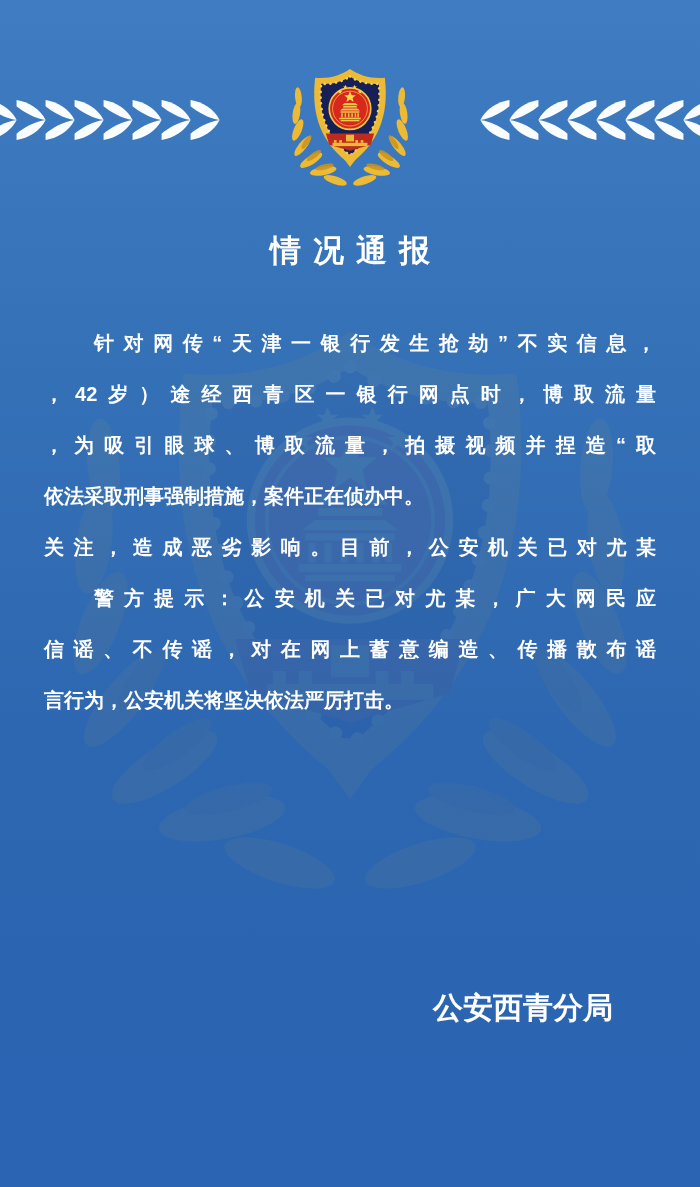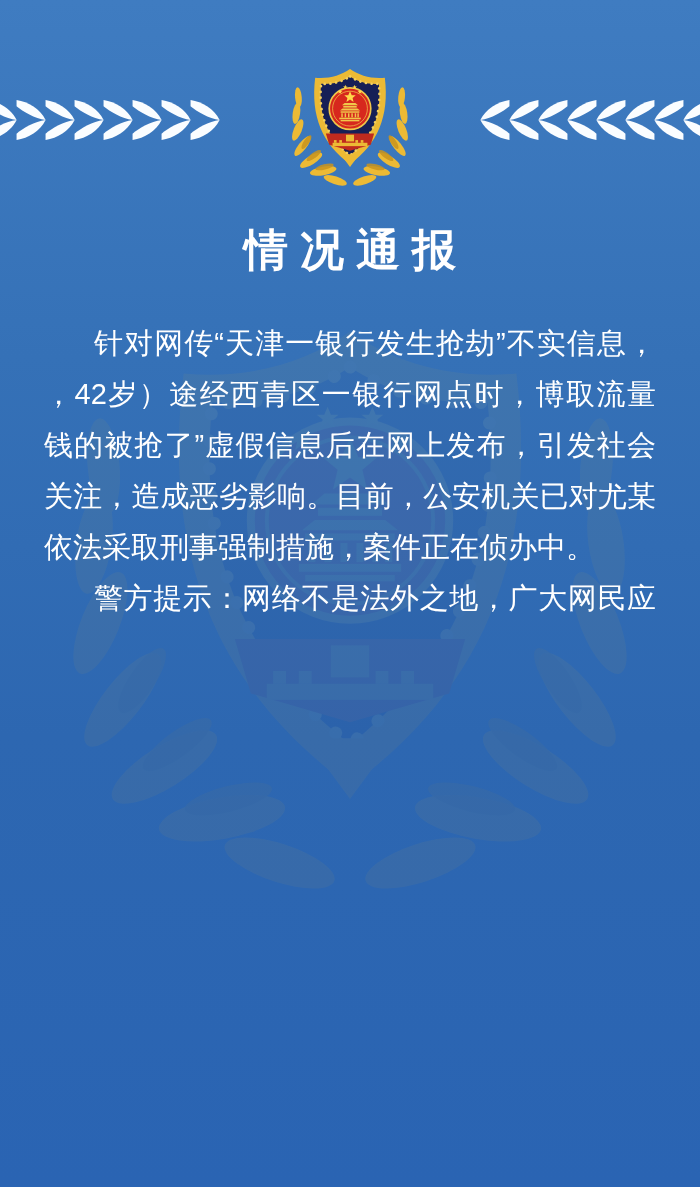--- a/index.html
+++ b/index.html
@@ -30,32 +30,32 @@
     transform: translateX(-50%);
     opacity: 0.055;
     pointer-events: none;
   }
 
   .title {
     position: absolute; top: 220px; left: 0; right: 0; margin: 0;
     text-align: center;
     font-family: "Liberation Serif", serif;
     font-weight: 700;
-    font-size: 44px;
+    font-size: 31px;
     line-height: 62px;
     letter-spacing: 12px;
     text-indent: 12px;
   }
 
   .body-text { position: absolute; left: 44px; right: 44px; top: 318px; }
   .line {
     height: 51px;
     line-height: 51px;
-    font-size: 29px;
-    font-weight: 400;
+    font-size: 20px;
+    font-weight: 700;
     text-align: justify;
     text-align-last: justify;
     text-justify: inter-character;
   }
   .line.indent { text-indent: 50px; }
   .line.para-end { text-align: left; text-align-last: left; }
 
   .signature {
     position: absolute; right: 87px; top: 983px;
     text-align: center;
@@ -205,22 +205,25 @@
 
   <svg class="watermark" viewBox="0 0 200 212">
     <use href="#pbadge"></use>
   </svg>
 
   <h1 class="title">情况通报</h1>
 
   <div class="body-text">
     <div class="line indent">针对网传“天津一银行发生抢劫”不实信息，</div>
     <div class="line">，42岁）途经西青区一银行网点时，博取流量</div>
-    <div class="line">钱的被抢了”虚假信息后在网上发布，引发社会</div>
+    <div class="line">，为吸引眼球、博取流量，拍摄视频并捏造“取</div>
+    <div class="line para-end">依法采取刑事强制措施，案件正在侦办中。</div>
     <div class="line">关注，造成恶劣影响。目前，公安机关已对尤某</div>
-    <div class="line para-end">依法采取刑事强制措施，案件正在侦办中。</div>
-    <div class="line indent">警方提示：网络不是法外之地，广大网民应</div>
+    <div class="line indent">警方提示：公安机关已对尤某，广大网民应</div>
+    <div class="line">信谣、不传谣，对在网上蓄意编造、传播散布谣</div>
+    <div class="line para-end">言行为，公安机关将坚决依法严厉打击。</div>
   </div>
 
   <div class="signature">
+    <div>公安西青分局</div>
   </div>
 
 </div>
 
 </body></html>

